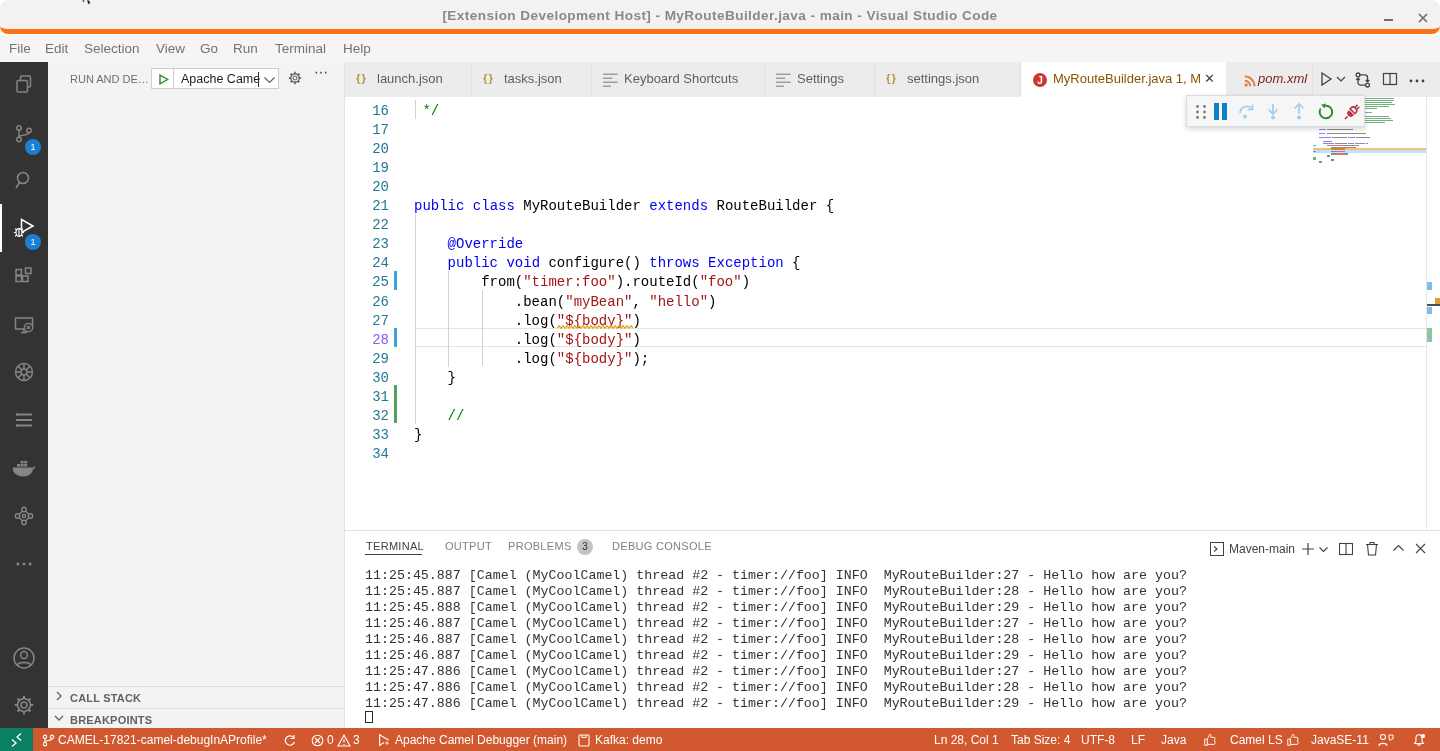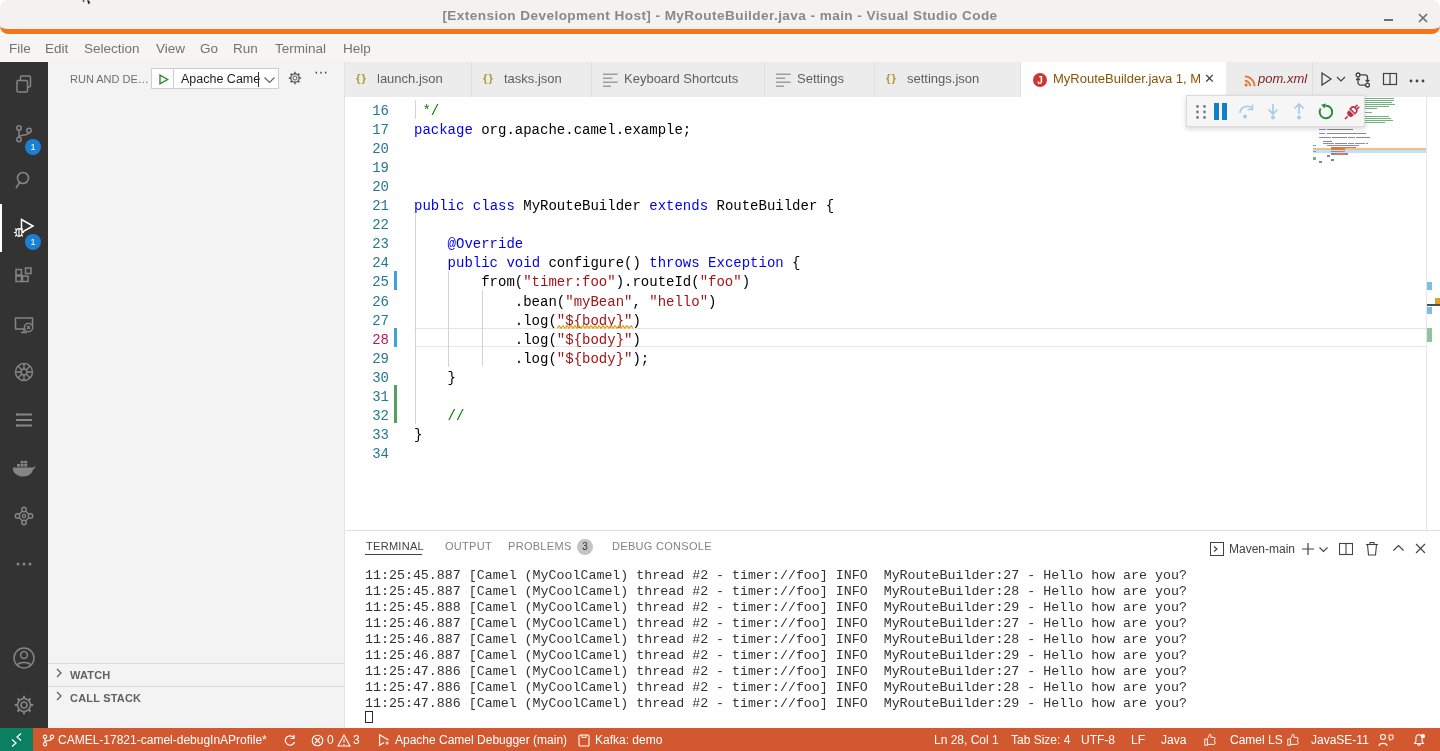--- a/index.html
+++ b/index.html
@@ -237,31 +237,31 @@
       </svg>
   </div>
   <svg style="position:absolute; left:239px; top:8px;" width="16" height="16" viewBox="0 0 16 16">
       <g fill="none" stroke="#5A5A5A" stroke-width="1">
         <circle cx="8" cy="8" r="2"></circle>
         <path d="M8 1.8 V4 M8 12 V14.2 M1.8 8 H4 M12 8 H14.2 M3.6 3.6 L5.2 5.2 M10.8 10.8 L12.4 12.4 M12.4 3.6 L10.8 5.2 M5.2 10.8 L3.6 12.4" stroke-width="1.5"></path>
         <circle cx="8" cy="8" r="4.2" stroke-width="1.3"></circle>
       </g>
     </svg>
   <div style="position:absolute; left:266px; top:2px; color:#424242; font-size:14px; letter-spacing:1px;">⋯</div>
-  <div class="secthead" style="top:601px;">
-    <svg class="chev" width="10" height="10" viewBox="0 0 10 10">
-        <path d="M3 1 L7 5 L3 9" fill="none" stroke="#616161" stroke-width="1.3"></path>
-      </svg>
-    <span class="lbl">WATCH</span>
-    </div>
   <div class="secthead" style="top:624px;text-align:center;">
     <svg class="chev" width="10" height="10" viewBox="0 0 10 10">
         <path d="M3 1 L7 5 L3 9" fill="none" stroke="#616161" stroke-width="1.3"></path>
       </svg>
     <span class="lbl">CALL STACK</span>
+    </div>
+  <div class="secthead" style="top:646px;">
+    <svg class="chev" width="10" height="10" viewBox="0 0 10 10">
+        <path d="M1 3 L5 7 L9 3" fill="none" stroke="#616161" stroke-width="1.3"></path>
+      </svg>
+    <span class="lbl">BREAKPOINTS</span>
     </div>
 </div>
 
 <div id="tabbar">
   <div class="tab" style="left:0; width:127px;">
     <span class="ticon" style="color:#B59A3C; font-size:11.5px; top:10px; font-weight:bold; letter-spacing:1px;">{}</span>
       <span class="tlbl">launch.json</span>
   </div>
   <div class="tab" style="left:127px; width:120px;">
     <span class="ticon" style="color:#B59A3C; font-size:11.5px; top:10px; font-weight:bold; letter-spacing:1px;">{}</span>
@@ -352,30 +352,29 @@
   <div class="lnum" style="top:44.1px;">20</div>
   <div class="lnum" style="top:63.15px;">19</div>
   <div class="lnum" style="top:82.2px;">20</div>
   <div class="lnum" style="top:101.25px;">21</div>
   <div class="lnum" style="top:120.3px;">22</div>
   <div class="lnum" style="top:139.35px;">23</div>
   <div class="lnum" style="top:158.4px;text-align:right;">24</div>
   <div class="lnum" style="top:177.45px;">25</div>
   <div class="lnum" style="top:196.5px;">26</div>
   <div class="lnum" style="top:215.55px;">27</div>
-  <div class="lnum" style="top:234.6px; color:#be185d;">28</div>
+  <div class="lnum" style="top:234.6px; color:#8b5cf6;">28</div>
   <div class="lnum" style="top:253.65px;">29</div>
   <div class="lnum" style="top:272.7px;">30</div>
   <div class="lnum" style="top:291.75px;">31</div>
   <div class="lnum" style="top:310.8px;">32</div>
   <div class="lnum" style="top:329.85px;">33</div>
   <div class="lnum" style="top:348.9px;">34</div>
 
   <div class="codeline" style="top:6px;"><span class="cmt"> */</span></div>
-  <div class="codeline" style="top:25.05px;"><span class="kw">package</span> org.apache.camel.example;</div>
   <div class="codeline" style="top:101.25px;"><span class="kw">public</span> <span class="kw">class</span> MyRouteBuilder <span class="kw">extends</span> RouteBuilder {</div>
   <div class="codeline" style="top:139.35px;">    <span class="kw">@Override</span></div>
   <div class="codeline" style="top:158.4px;">    <span class="kw">public</span> <span class="kw">void</span> configure() <span class="kw">throws</span> <span class="kw">Exception</span> {</div>
   <div class="codeline" style="top:177.45px;">        from(<span class="str">"timer:foo"</span>).routeId(<span class="str">"foo"</span>)</div>
   <div class="codeline" style="top:196.5px;">            .bean(<span class="str">"myBean"</span>, <span class="str">"hello"</span>)</div>
   <div class="codeline" style="top:215.55px;">            .log(<span class="str">"${body}"</span>)</div>
   <div class="codeline" style="top:234.6px;">            .log(<span class="str">"${body}"</span>)</div>
   <div class="codeline" style="top:253.65px;">            .log(<span class="str">"${body}"</span>);</div>
   <div class="codeline" style="top:272.7px;">    }</div>
   <div class="codeline" style="top:310.8px;">    <span class="cmt">//</span></div>

